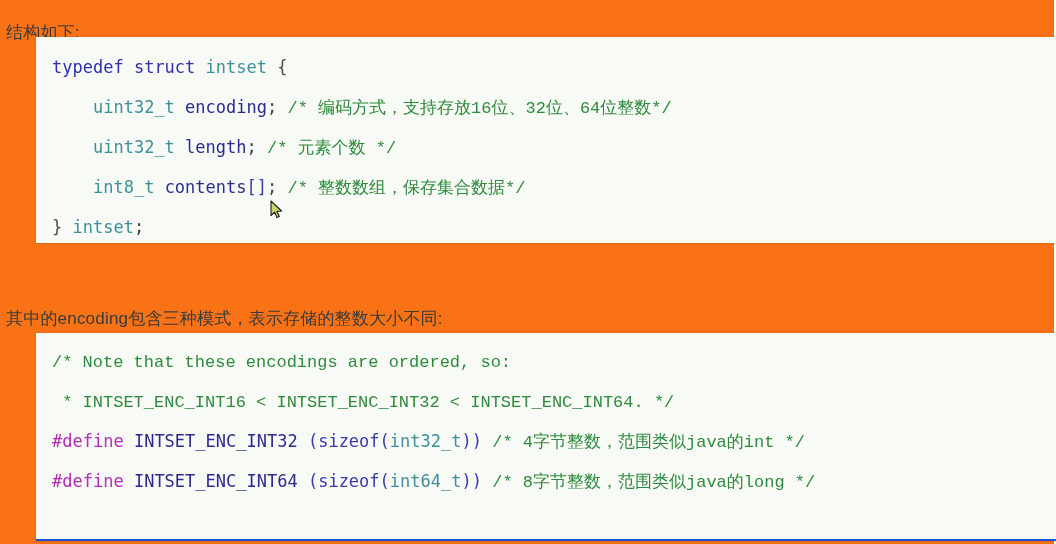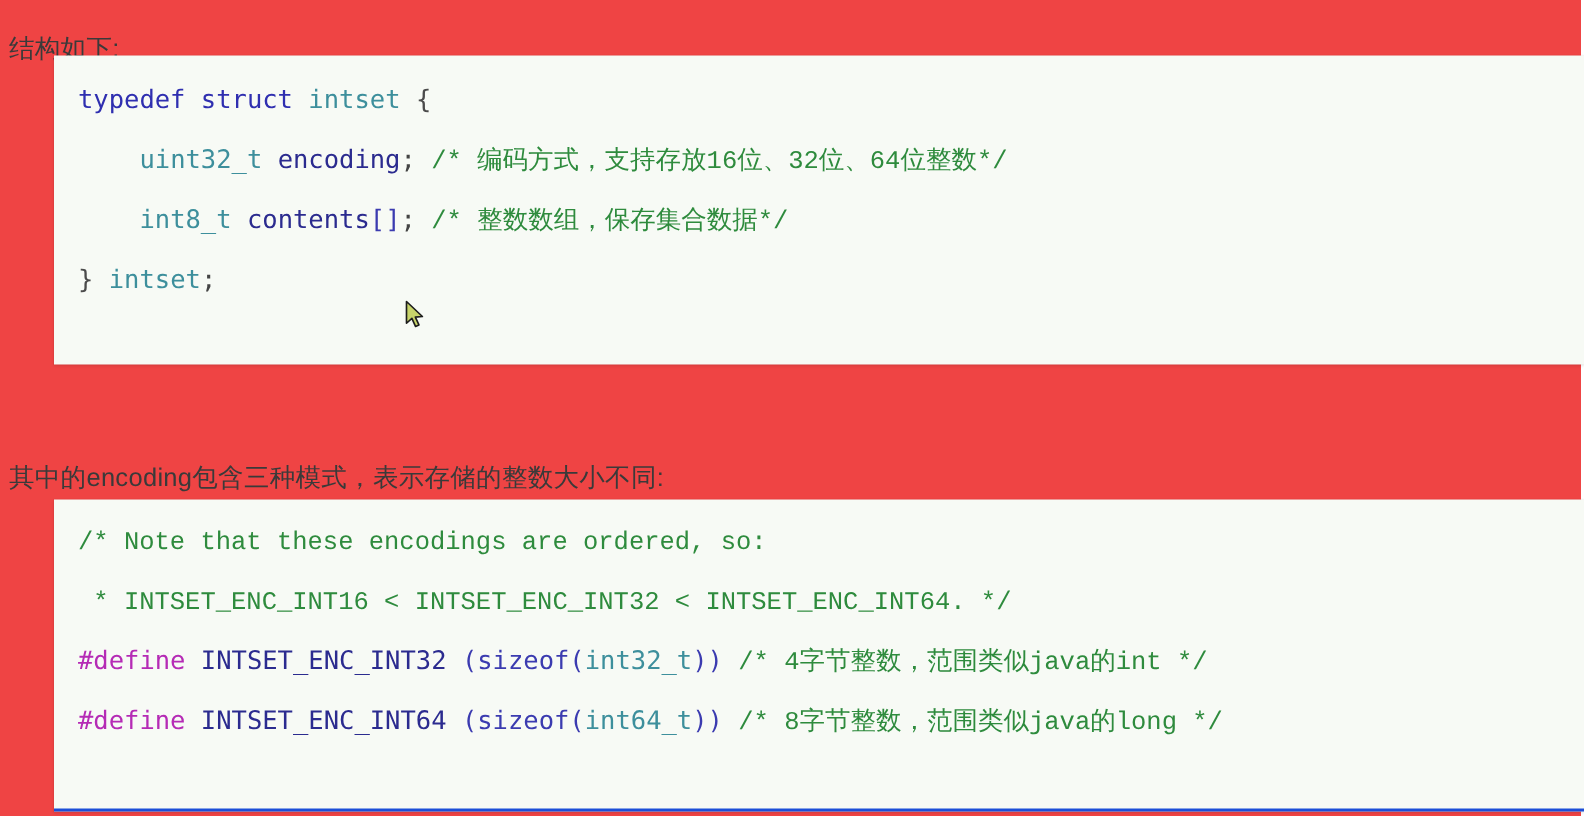--- a/index.html
+++ b/index.html
@@ -13,21 +13,21 @@
     overflow: hidden;
     font-family: "Liberation Sans", "DejaVu Sans", sans-serif;
     color: #2b2b2b;
     position: relative;
   }
 
   .page {
     position: relative;
     width: 1054px;
     height: 544px;
-    background: #ef4444;
+    background: #f97316;
   }
 
   
   .prose {
     position: absolute;
     font-size: 17px;
     line-height: 24px;
     color: #3a3a3a;
     letter-spacing: 0.2px;
     white-space: nowrap;
@@ -89,20 +89,21 @@
 </head>
 <body>
 
 <div class="page">
 
   <p class="prose" id="para-intro">结构如下:</p>
 
   <div class="codeblock" id="code-struct">
       <div class="codeline"><span class="kw">typedef</span><span class="punc"> </span><span class="kw">struct</span><span class="punc"> </span><span class="type">intset</span><span class="punc"> </span><span class="brace">{</span></div>
       <div class="codeline"><span class="punc">    </span><span class="type">uint32_t</span><span class="punc"> </span><span class="ident">encoding</span><span class="punc">; </span><span class="cmt">/* 编码方式，支持存放16位、32位、64位整数*/</span></div>
+      <div class="codeline"><span class="punc">    </span><span class="type">uint32_t</span><span class="punc"> </span><span class="ident">length</span><span class="punc">; </span><span class="cmt">/* 元素个数 */</span></div>
       <div class="codeline"><span class="punc">    </span><span class="type">int8_t</span><span class="punc"> </span><span class="ident">contents</span><span class="bracket">[]</span><span class="punc">; </span><span class="cmt">/* 整数数组，保存集合数据*/</span></div>
       <div class="codeline"><span class="brace">}</span><span class="punc"> </span><span class="type">intset</span><span class="punc">;</span></div>
     </div>
 
   <p class="prose" id="para-encoding">其中的encoding包含三种模式，表示存储的整数大小不同:</p>
 
   <div class="codeblock" id="code-encoding">
       <div class="codeline"><span class="cmt">/* Note that these encodings are ordered, so:</span></div>
       <div class="codeline"><span class="cmt"> * INTSET_ENC_INT16 &lt; INTSET_ENC_INT32 &lt; INTSET_ENC_INT64. */</span></div>
       <div class="codeline"><span class="macro">#define</span><span class="punc"> </span><span class="ident">INTSET_ENC_INT32</span><span class="punc"> </span><span class="bracket">(sizeof(</span><span class="type">int32_t</span><span class="bracket">))</span><span class="punc"> </span><span class="cmt">/* 4字节整数，范围类似java的int */</span></div>

